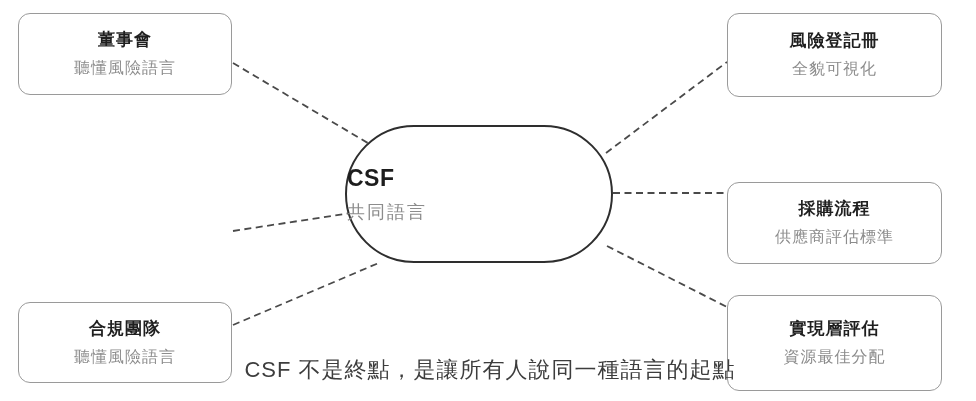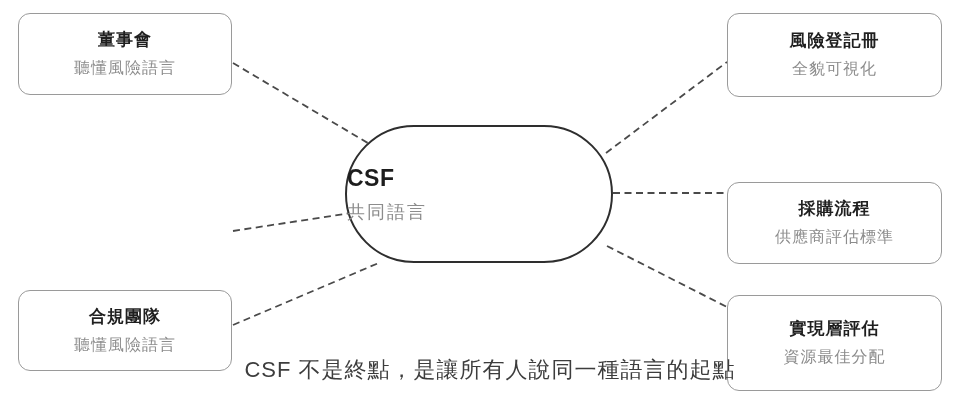--- a/index.html
+++ b/index.html
@@ -43,21 +43,21 @@
   .node-sub {
     font-size: 16px;
     color: #8c8c8c;
     letter-spacing: 1px;
     margin-top: 6px;
     line-height: 1.3;
   }
   
   .l1 { left: 18px;  top: 13px;  width: 214px; height: 82px; }
   .l2 { left: 18px;  top: 196px; width: 215px; height: 81px; }
-  .l3 { left: 18px;  top: 290px; width: 214px; height: 81px; }
+  .l3 { left: 18px;  top: 302px; width: 214px; height: 81px; }
   
   .r1 { left: 727px; top: 13px;  width: 215px; height: 84px; }
   .r2 { left: 727px; top: 153px; width: 215px; height: 82px; margin-top: 29px; }
   .r3 { left: 727px; top: 295px; width: 215px; height: 96px; }
   
   .stadium {
     position: absolute;
     box-sizing: border-box;
     left: 345px; top: 125px;
     width: 268px; height: 138px;

